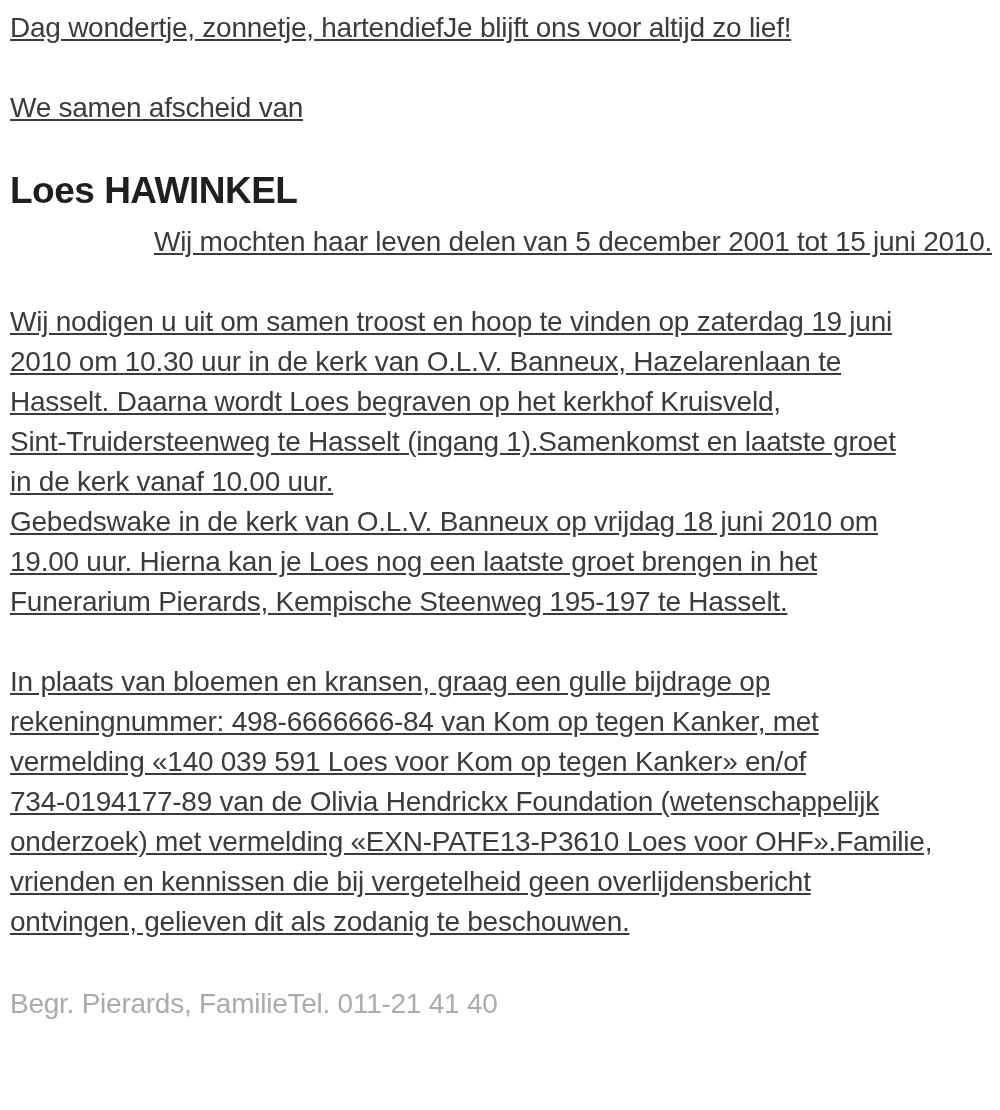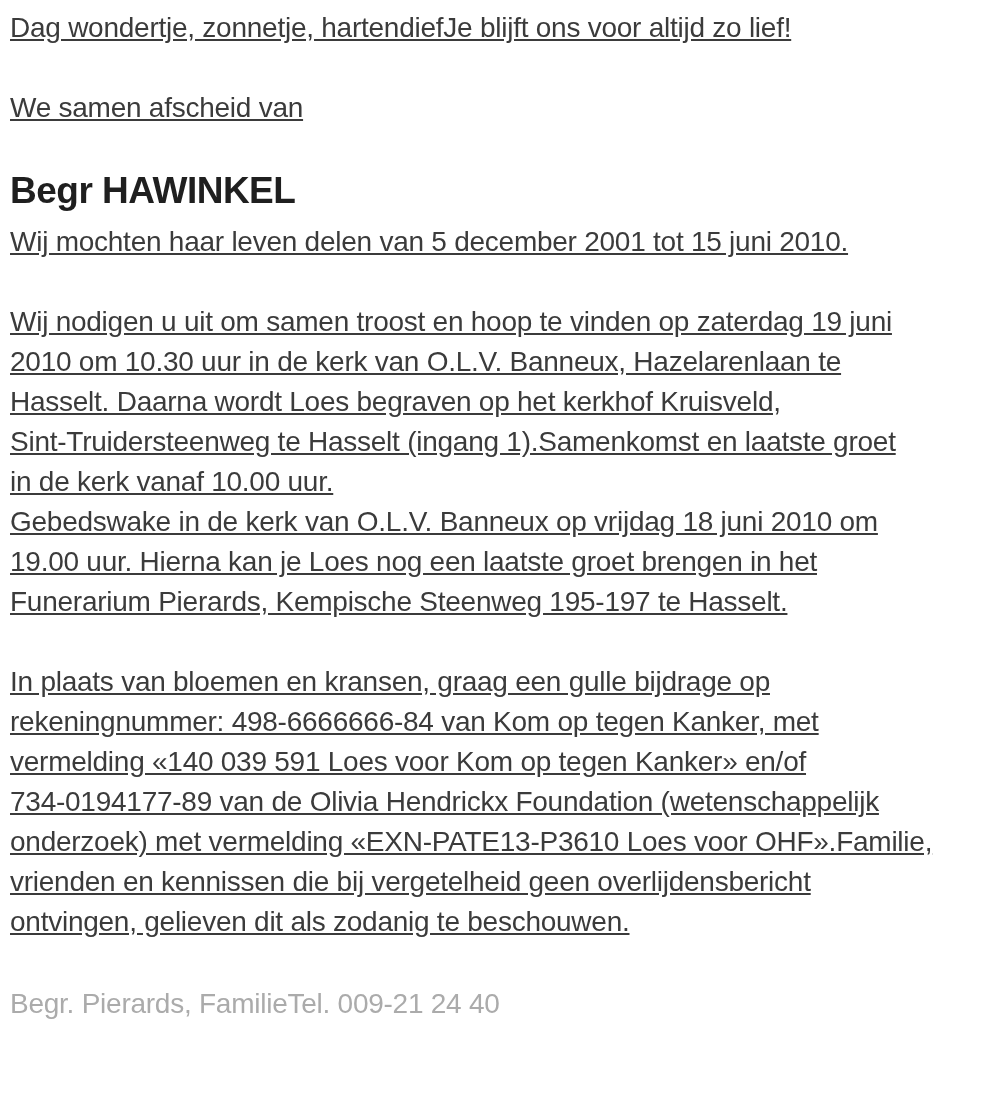--- a/index.html
+++ b/index.html
@@ -24,38 +24,39 @@
   .name-heading {
     font-size: 37px;
     font-weight: bold;
     line-height: 46px;
     color: #1f1f1f;
     margin: 26px 0 8px 0;
     letter-spacing: -0.5px;
   }
   .life-dates {
     margin: 0 0 40px 0;
+    text-align: right;
   }
   .footer-line {
     margin-top: 42px;
     color: #ababab;
     line-height: 40px;
   }
   .footer-line span { color: inherit; }
 </style>
 </head>
 <body>
 
 <main>
 
   <p class="para">Dag wondertje, zonnetje, hartendiefJe blijft ons voor altijd zo lief!</p>
 
   <p class="para">We samen afscheid van</p>
 
-  <h1 class="name-heading">Begr HAWINKEL</h1>
+  <h1 class="name-heading">Loes HAWINKEL</h1>
 
   <p class="para life-dates">Wij mochten haar leven delen van 5 december 2001 tot 15 juni 2010.</p>
 
   <p class="para">Wij nodigen u uit om samen troost en hoop te vinden op zaterdag 19 juni
 2010 om 10.30 uur in de kerk van O.L.V. Banneux, Hazelarenlaan te
 Hasselt. Daarna wordt Loes begraven op het kerkhof Kruisveld,
 Sint-Truidersteenweg te Hasselt (ingang 1).Samenkomst en laatste groet
 in de kerk vanaf 10.00 uur.
 Gebedswake in de kerk van O.L.V. Banneux op vrijdag 18 juni 2010 om
 19.00 uur. Hierna kan je Loes nog een laatste groet brengen in het
@@ -64,16 +65,16 @@
 
   <p class="para">In plaats van bloemen en kransen, graag een gulle bijdrage op
 rekeningnummer: 498-6666666-84 van Kom op tegen Kanker, met
 vermelding «140 039 591 Loes voor Kom op tegen Kanker» en/of
 734-0194177-89 van de Olivia Hendrickx Foundation (wetenschappelijk
 onderzoek) met vermelding «EXN-PATE13-P3610 Loes voor OHF».Familie,
 vrienden en kennissen die bij vergetelheid geen overlijdensbericht
 ontvingen, gelieven dit als zodanig te beschouwen.</p>
 
   <div class="footer-line">
-    <span>Begr. Pierards, Familie</span><span>Tel. 009-21 24 40</span>
+    <span>Begr. Pierards, Familie</span><span>Tel. 011-21 41 40</span>
   </div>
 
 </main>
 
 </body></html>

